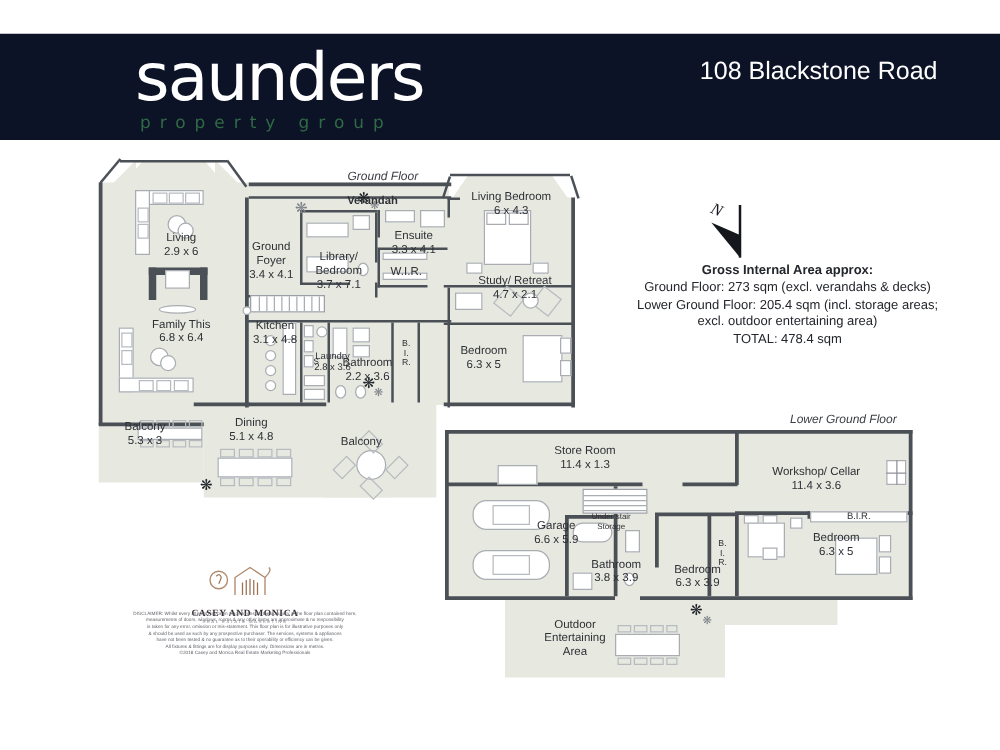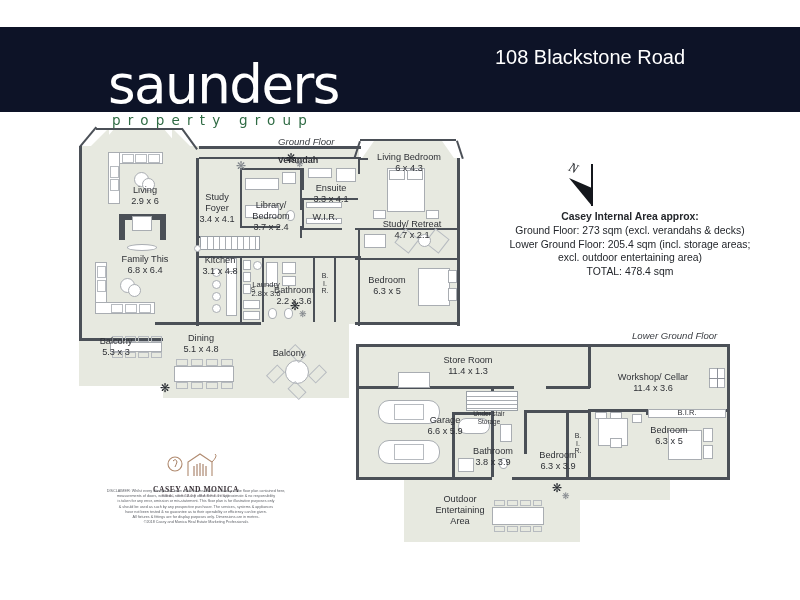--- a/index.html
+++ b/index.html
@@ -9,31 +9,31 @@
     font-family:"Liberation Sans", sans-serif;
     color:#2f3136;
   }
   .page{position:relative;width:800px;height:600px;background:#ffffff;}
 
   
   .header{
     position:absolute;left:0;top:27px;width:800px;height:85px;
     background:#0d1327;
   }
-  .logo-wrap{position:absolute;left:108px;top:8px;width:300px;margin-top:22px;}
+  .logo-wrap{position:absolute;left:108px;top:8px;width:300px;}
   .logo-main{
     font-size:53px;line-height:55px;font-weight:400;color:#ffffff;
     letter-spacing:-1.5px;font-family:"DejaVu Sans", sans-serif;
   }
   .logo-sub{
     font-size:13.5px;line-height:16px;color:#2f6b44;letter-spacing:7.2px;
     font-family:"DejaVu Sans", sans-serif;padding-left:4px;
   }
   .addr{
-    position:absolute;left:430px;top:17px;width:320px;text-align:center;
+    position:absolute;left:430px;top:17px;width:320px;text-align:right;
     color:#ffffff;font-size:20px;line-height:27px;
     font-family:"Liberation Sans", sans-serif;
   }
 
   
   .plan{position:absolute;}
   .slab{
     position:absolute;background:#e7e9e0;
     box-sizing:border-box;
   }
@@ -308,21 +308,21 @@
 
     <div class="lbl" style="left:110px;top:185px;width:70px;">
       <span class="nm">Living</span>
       <span class="dm">2.9 x 6</span>
     </div>
     <div class="lbl" style="left:100px;top:254px;width:90px;">
       <span class="nm">Family This</span>
       <span class="dm">6.8 x 6.4</span>
     </div>
     <div class="lbl" style="left:186px;top:192px;width:62px;">
-      <span class="nm">Study</span>
+      <span class="nm">Ground</span>
       <span class="nm">Foyer</span>
       <span class="dm">3.4 x 4.1</span>
     </div>
     <div class="lbl" style="left:192px;top:255px;width:56px;">
       <span class="nm">Kitchen</span>
       <span class="dm">3.1 x 4.8</span>
     </div>
     <div class="lbl" style="left:170px;top:333px;width:62px;">
       <span class="nm">Dining</span>
       <span class="dm">5.1 x 4.8</span>
@@ -333,21 +333,21 @@
     </div>
     <div class="lbl" style="left:258px;top:348px;width:62px;">
       <span class="nm">Balcony</span>
     </div>
     <div class="lbl sm" style="left:268px;top:156px;width:60px;">
       <span class="nm" style="font-size:9px;font-weight:bold;">Verandah</span>
     </div>
     <div class="lbl" style="left:240px;top:200px;width:62px;">
       <span class="nm">Library/</span>
       <span class="nm">Bedroom</span>
-      <span class="dm">3.7 x 2.4</span>
+      <span class="dm">3.7 x 7.1</span>
     </div>
     <div class="lbl" style="left:302px;top:183px;width:58px;">
       <span class="nm">Ensuite</span>
       <span class="dm">3.3 x 4.1</span>
     </div>
     <div class="lbl" style="left:302px;top:212px;width:46px;">
       <span class="nm">W.I.R.</span>
     </div>
     <div class="lbl" style="left:363px;top:152px;width:92px;">
       <span class="nm">Living Bedroom</span>
@@ -374,21 +374,21 @@
   <div class="compass">
     <span class="nmark">N</span>
     <svg width="50" height="52" viewBox="0 0 50 52">
       <path d="M30 6 L30 48 L28 48 L28 6 Z" fill="#14171c"></path>
       <path d="M29 48 L6 20 L29 30 Z" fill="#14171c"></path>
       <path d="M29 48 L29 30 L29 20 Z" fill="none" stroke="#14171c" stroke-width="1"></path>
     </svg>
   </div>
 
   <div class="areablk">
-    <div class="hd">Casey Internal Area approx:</div>
+    <div class="hd">Gross Internal Area approx:</div>
     <div class="ln">Ground Floor: 273 sqm (excl. verandahs &amp; decks)</div>
     <div class="ln">Lower Ground Floor: 205.4 sqm (incl. storage areas;</div>
     <div class="ln">excl. outdoor entertaining area)</div>
     <div class="ln">TOTAL: 478.4 sqm</div>
   </div>
 
   <div class="plan" style="left:0;top:0;width:800px;height:600px;">
 
     <div class="floortitle" style="left:632px;top:330px;">Lower Ground Floor</div>
 

